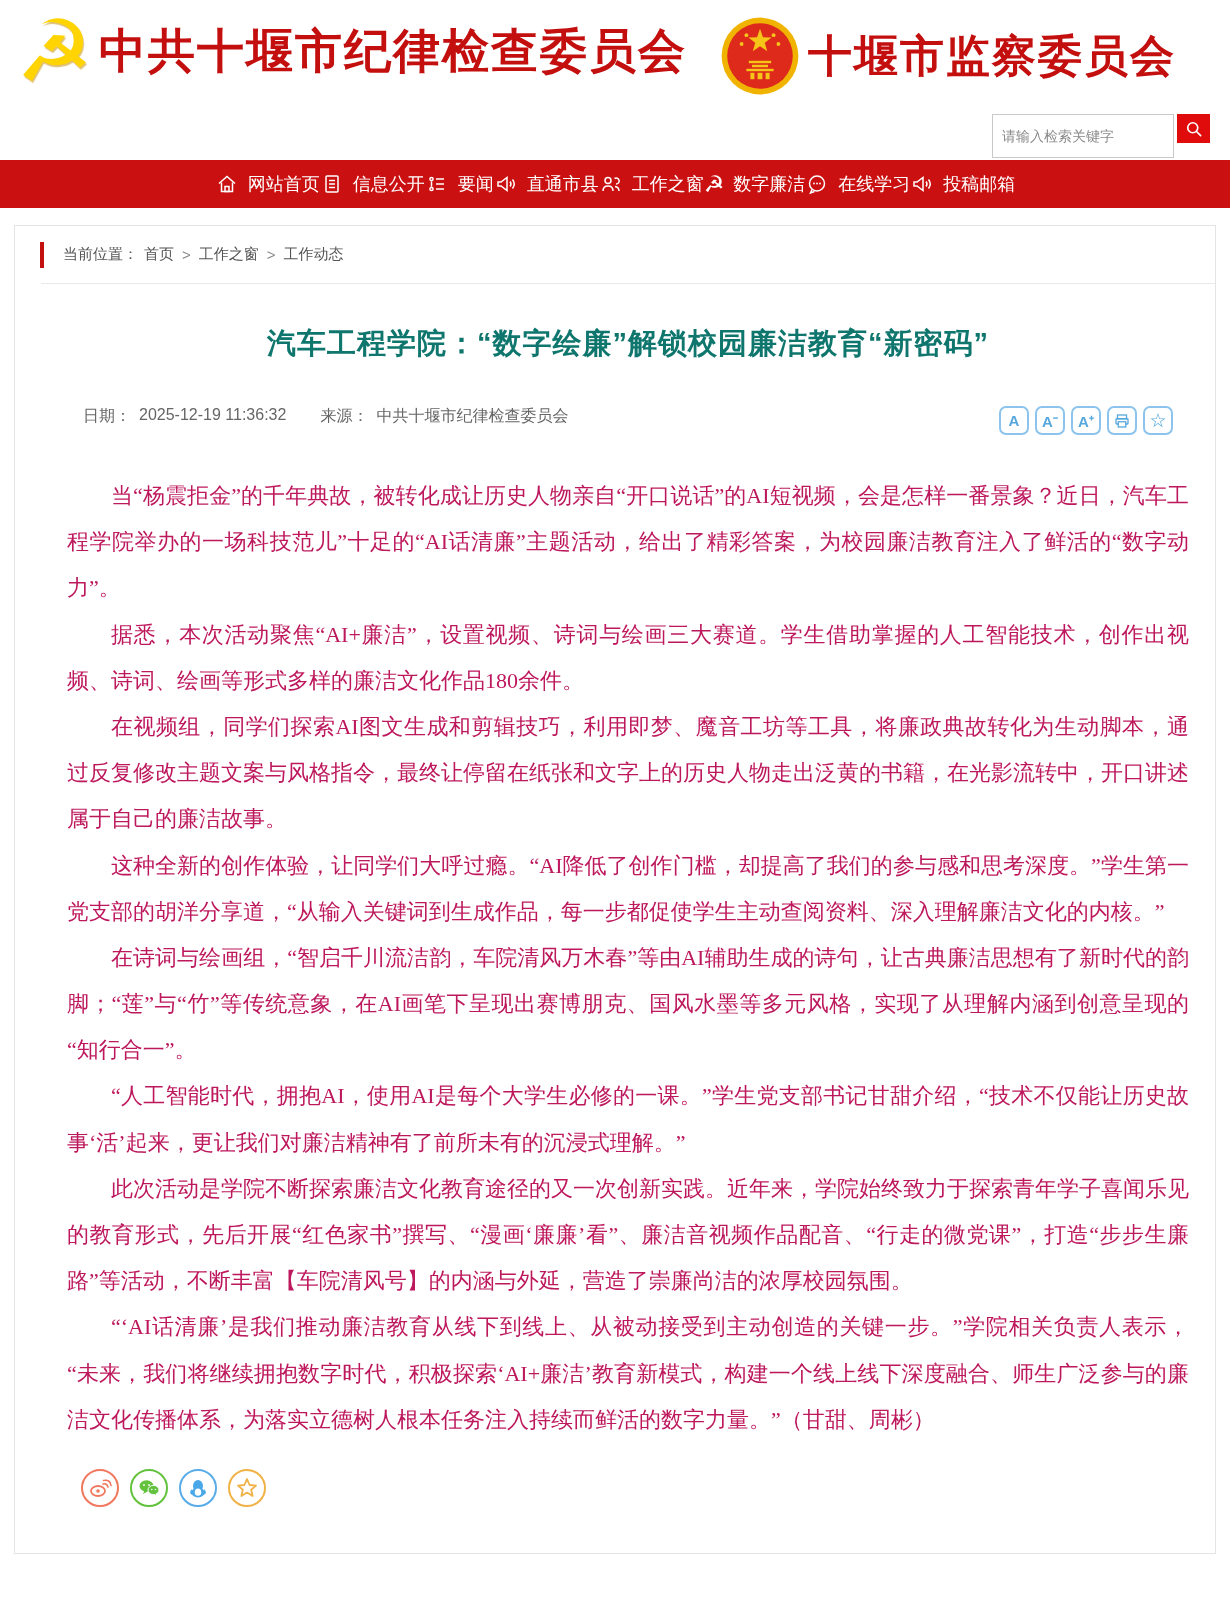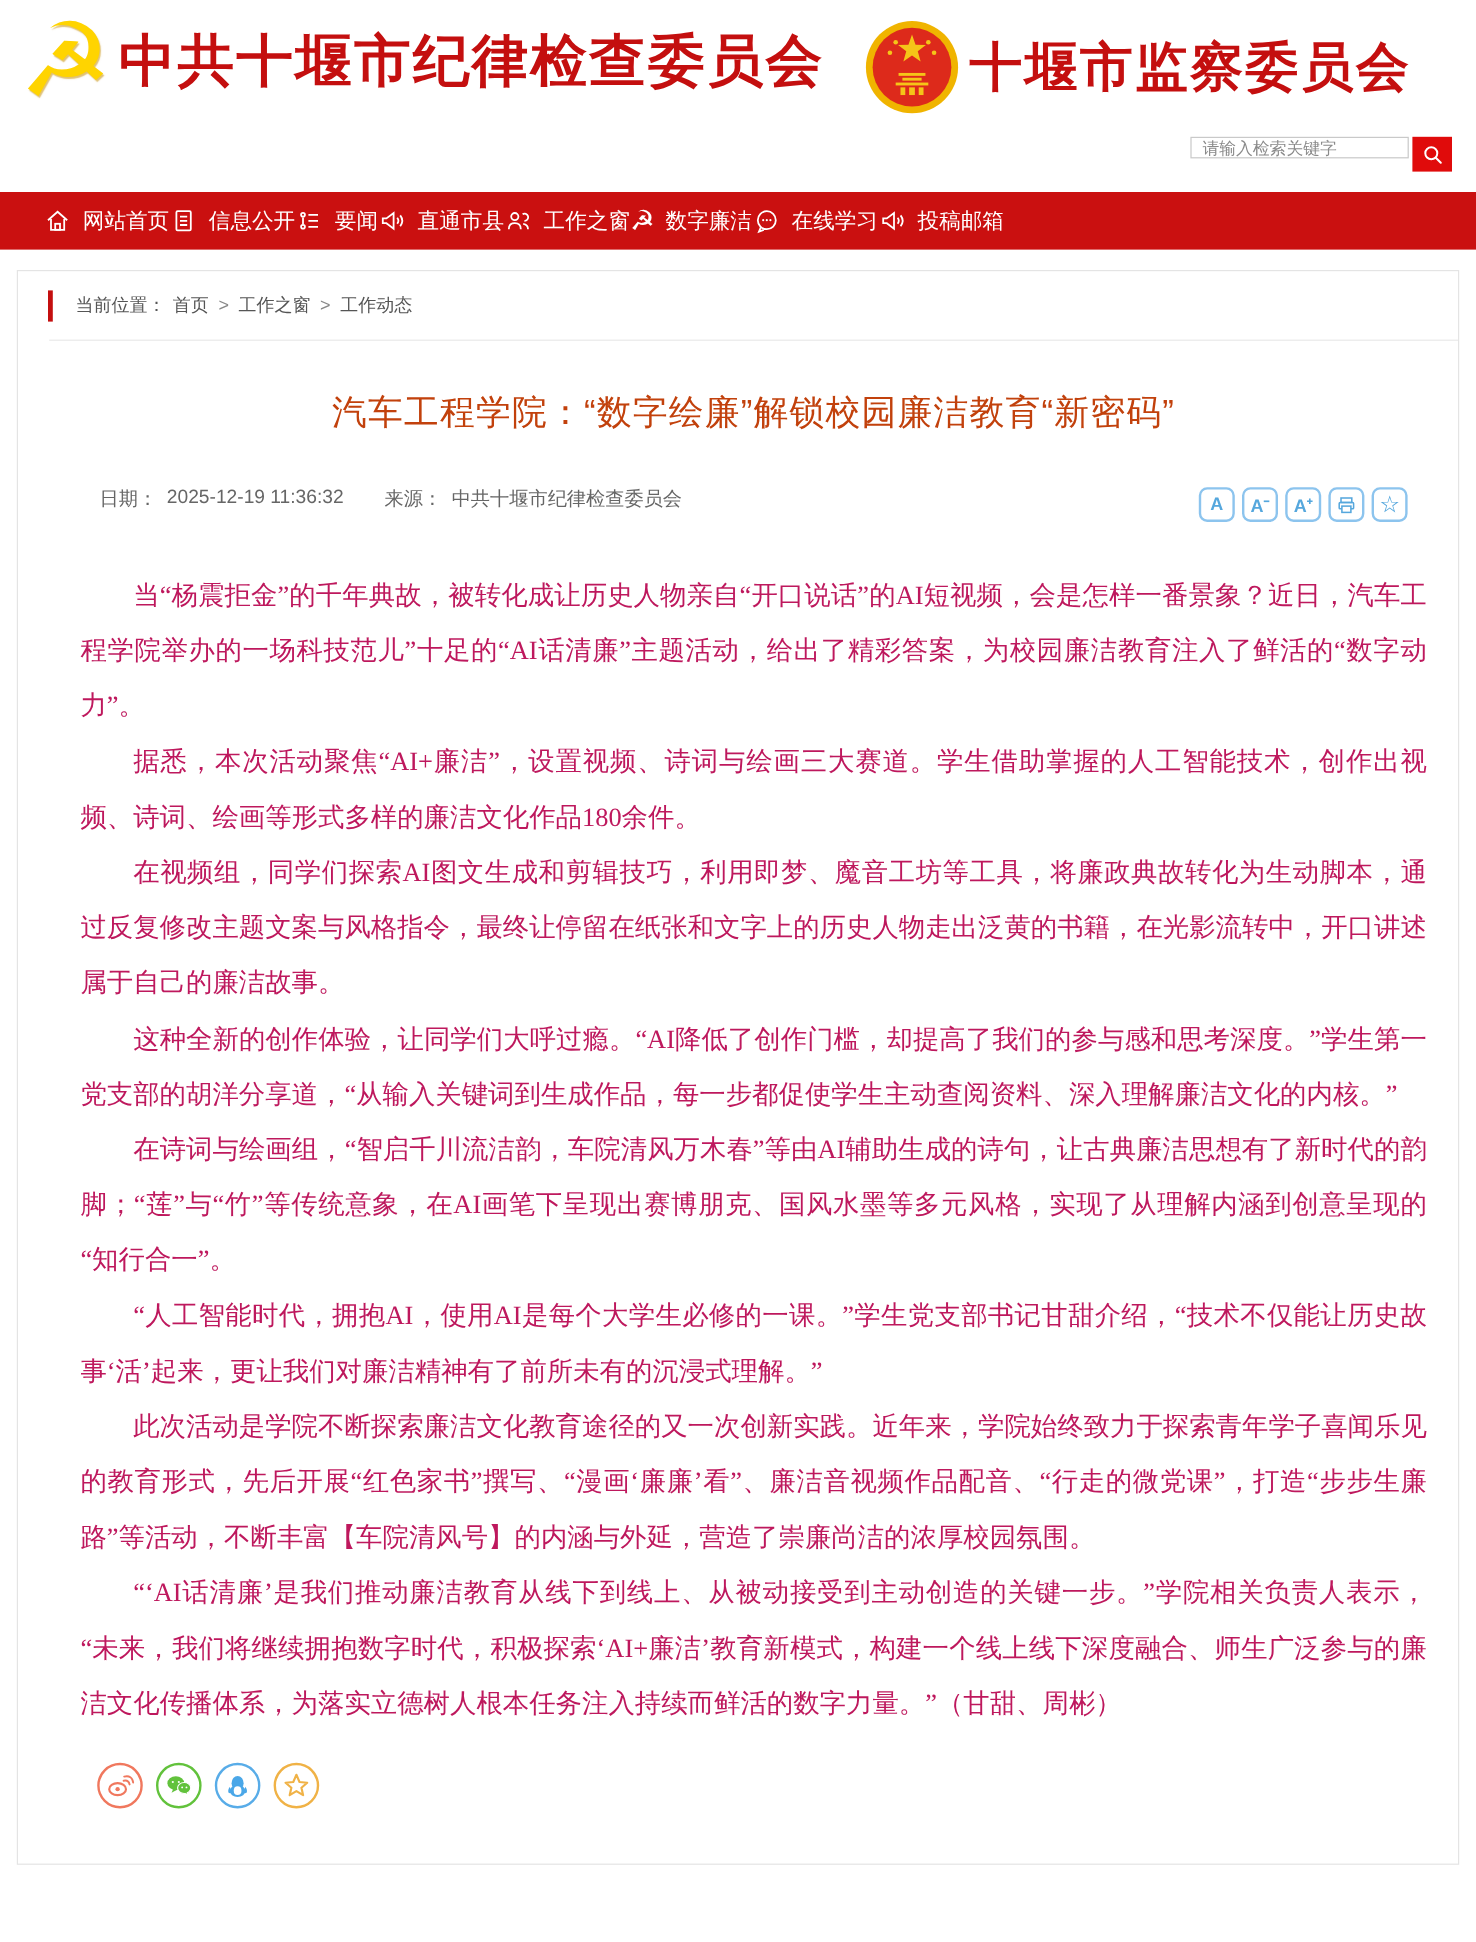--- a/index.html
+++ b/index.html
@@ -24,34 +24,34 @@
     font-family: "Liberation Serif", "DejaVu Serif", serif;
     font-weight: bold; color: #c40f0f; letter-spacing: 2px;
     white-space: nowrap;
   }
   .brand-left  .brand-title { font-size: 47px; }
   .brand-right .brand-title { font-size: 44px; }
   .national-emblem { margin-right: 8px; display: block; }
 
   .search { position: absolute; right: 20px; top: 114px; display: flex; }
   .search input {
-    width: 182px; height: 18px; border: 1px solid #c9c9c9;
+    width: 182px; height: 44px; border: 1px solid #c9c9c9;
     padding: 0 9px; font-size: 14px; color: #666; outline: none;
   }
   .search input::placeholder { color: #8a8a8a; }
   .search button {
     width: 33px; height: 29px; margin-left: 3px; border: none;
     background: #e00b0b; cursor: pointer;
     display: flex; align-items: center; justify-content: center;
   }
 
   
   .nav {
     height: 48px; background: #ca1010;
-    display: flex; align-items: center; justify-content: flex-start;
+    display: flex; align-items: center; justify-content: center;
     padding: 0 36px;
   }
   .nav-item {
     color: #fff; font-size: 18px; display: flex; align-items: center;
     gap: 9px; cursor: pointer; white-space: nowrap;
   }
   .nav-item svg { display: block; }
   .glyph-icon { font-size: 23px; line-height: 23px; }
 
   
@@ -71,21 +71,21 @@
   .breadcrumb::before {
     content: ""; position: absolute; left: -1px; top: 16px;
     width: 4px; height: 26px; background: #c40f0f;
   }
   .breadcrumb .crumb { color: #555; cursor: pointer; }
   .breadcrumb .sep { margin: 0 8px; color: #888; }
   .breadcrumb .prefix { margin-right: 6px; }
 
   .article-title {
     margin: 40px 60px 0; text-align: center;
-    font-size: 29px; font-weight: normal; color: #c2410c; letter-spacing: 1px;
+    font-size: 29px; font-weight: bold; color: #0f766e; letter-spacing: 1px;
   }
 
   .meta-row {
     margin-top: 42px; padding: 0 42px;
     display: flex; 
     font-size: 16px; color: #666;
   }
   .meta-row .gap { width: 34px; }
   .meta-label { margin-right: 8px; }
   .tools { margin-left: auto; display: flex; gap: 6px; }

